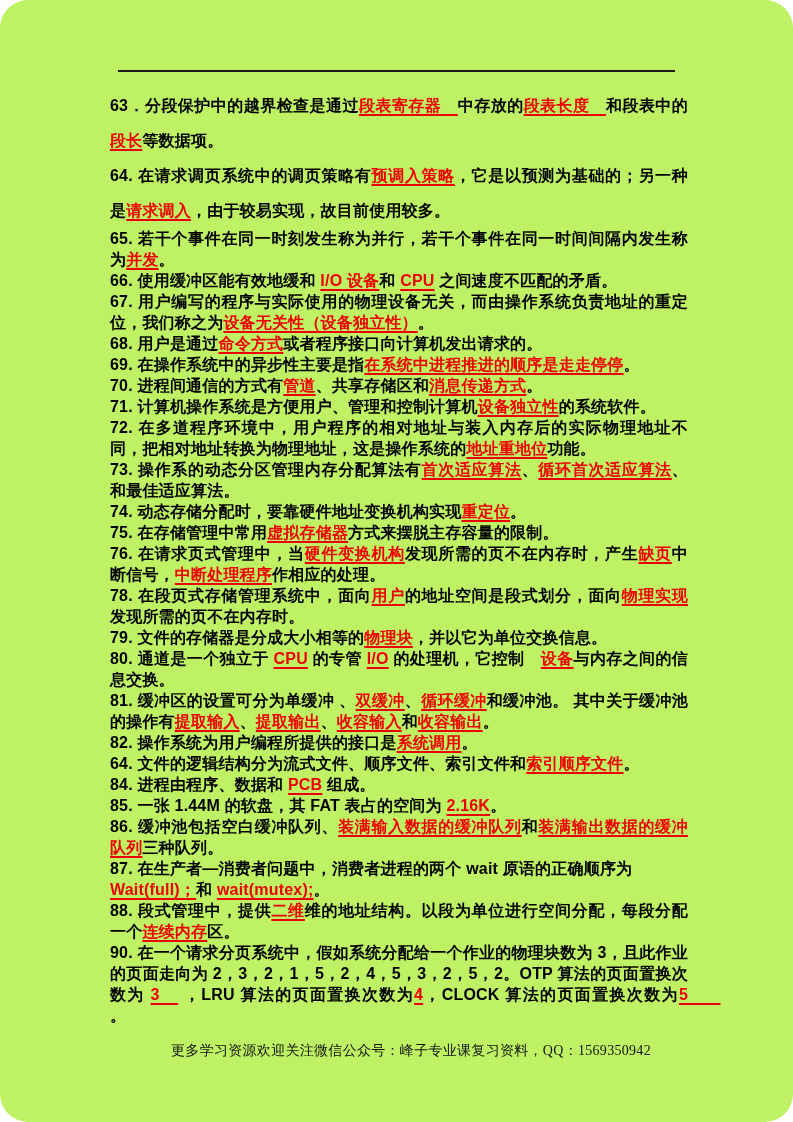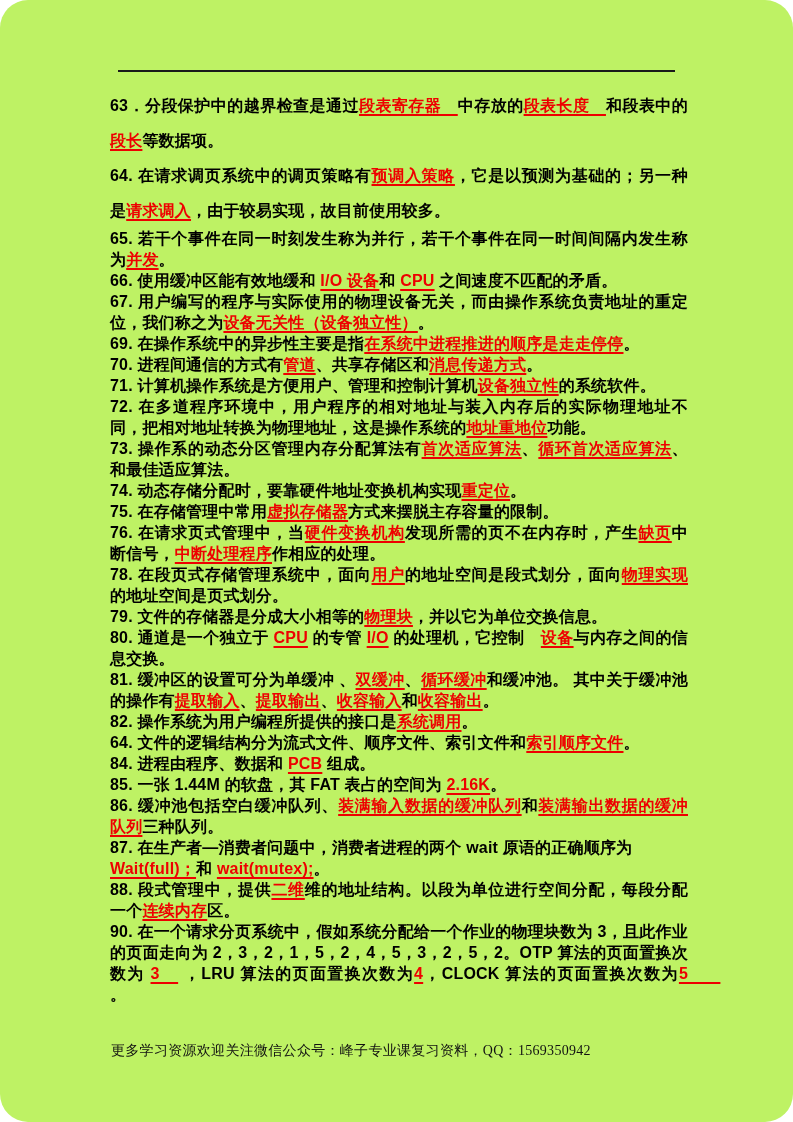--- a/index.html
+++ b/index.html
@@ -51,42 +51,44 @@
   .footer {
     position: absolute;
     left: 111px;
     top: 1042px;
     width: 600px;
     font-family: "Liberation Serif", "DejaVu Serif", serif;
     font-weight: 400;
     font-size: 14px;
     color: #111111;
     letter-spacing: 0.3px;
+    text-align: center;
   }
 </style>
 </head>
 <body>
 
 <div class="page">
   <div class="header-rule"></div>
   <div class="content">
       <p class="q wide"><span class="seg">63．分段保护中的越界检查是通过</span><span class="ans">段表寄存器　</span><span class="seg">中存放的</span><span class="ans">段表长度　</span><span class="seg">和段表中的</span><span class="ans">段长</span><span class="seg">等数据项。</span></p>
       <p class="q wide"><span class="seg">64. 在请求调页系统中的调页策略有</span><span class="ans">预调入策略</span><span class="seg">，它是以预测为基础的；另一种是</span><span class="ans">请求调入</span><span class="seg">，由于较易实现，故目前使用较多。</span></p>
       <p class="q"><span class="seg">65. 若干个事件在同一时刻发生称为并行，若干个事件在同一时间间隔内发生称为</span><span class="ans">并发</span><span class="seg">。</span></p>
       <p class="q"><span class="seg">66. 使用缓冲区能有效地缓和 </span><span class="ans">I/O 设备</span><span class="seg">和 </span><span class="ans">CPU</span><span class="seg"> 之间速度不匹配的矛盾。</span></p>
       <p class="q"><span class="seg">67. 用户编写的程序与实际使用的物理设备无关，而由操作系统负责地址的重定位，我们称之为</span><span class="ans">设备无关性（设备独立性）</span><span class="seg">。</span></p>
+      <p class="q"><span class="seg">68. 用户是通过</span><span class="ans">命令方式</span><span class="seg">或者程序接口向计算机发出请求的。</span></p>
       <p class="q"><span class="seg">69. 在操作系统中的异步性主要是指</span><span class="ans">在系统中进程推进的顺序是走走停停</span><span class="seg">。</span></p>
       <p class="q"><span class="seg">70. 进程间通信的方式有</span><span class="ans">管道</span><span class="seg">、共享存储区和</span><span class="ans">消息传递方式</span><span class="seg">。</span></p>
       <p class="q"><span class="seg">71. 计算机操作系统是方便用户、管理和控制计算机</span><span class="ans">设备独立性</span><span class="seg">的系统软件。</span></p>
       <p class="q"><span class="seg">72. 在多道程序环境中，用户程序的相对地址与装入内存后的实际物理地址不同，把相对地址转换为物理地址，这是操作系统的</span><span class="ans">地址重地位</span><span class="seg">功能。</span></p>
       <p class="q"><span class="seg">73. 操作系的动态分区管理内存分配算法有</span><span class="ans">首次适应算法</span><span class="seg">、</span><span class="ans">循环首次适应算法</span><span class="seg">、和最佳适应算法。</span></p>
       <p class="q"><span class="seg">74. 动态存储分配时，要靠硬件地址变换机构实现</span><span class="ans">重定位</span><span class="seg">。</span></p>
       <p class="q"><span class="seg">75. 在存储管理中常用</span><span class="ans">虚拟存储器</span><span class="seg">方式来摆脱主存容量的限制。</span></p>
       <p class="q"><span class="seg">76. 在请求页式管理中，当</span><span class="ans">硬件变换机构</span><span class="seg">发现所需的页不在内存时，产生</span><span class="ans">缺页</span><span class="seg">中断信号，</span><span class="ans">中断处理程序</span><span class="seg">作相应的处理。</span></p>
-      <p class="q"><span class="seg">78. 在段页式存储管理系统中，面向</span><span class="ans">用户</span><span class="seg">的地址空间是段式划分，面向</span><span class="ans">物理实现</span><span class="seg">的地址空间是页式划分。</span></p>
+      <p class="q"><span class="seg">78. 在段页式存储管理系统中，面向</span><span class="ans">用户</span><span class="seg">的地址空间是段式划分，面向</span><span class="ans">物理实现</span><span class="seg">发现所需的页不在内存时。</span></p>
       <p class="q"><span class="seg">79. 文件的存储器是分成大小相等的</span><span class="ans">物理块</span><span class="seg">，并以它为单位交换信息。</span></p>
       <p class="q"><span class="seg">80. 通道是一个独立于 </span><span class="ans">CPU</span><span class="seg"> 的专管 </span><span class="ans">I/O</span><span class="seg"> 的处理机，它控制　</span><span class="ans">设备</span><span class="seg">与内存之间的信息交换。</span></p>
       <p class="q"><span class="seg">81. 缓冲区的设置可分为单缓冲 、</span><span class="ans">双缓冲</span><span class="seg">、</span><span class="ans">循环缓冲</span><span class="seg">和缓冲池。 其中关于缓冲池的操作有</span><span class="ans">提取输入</span><span class="seg">、</span><span class="ans">提取输出</span><span class="seg">、</span><span class="ans">收容输入</span><span class="seg">和</span><span class="ans">收容输出</span><span class="seg">。</span></p>
       <p class="q"><span class="seg">82. 操作系统为用户编程所提供的接口是</span><span class="ans">系统调用</span><span class="seg">。</span></p>
       <p class="q"><span class="seg">64. 文件的逻辑结构分为流式文件、顺序文件、索引文件和</span><span class="ans">索引顺序文件</span><span class="seg">。</span></p>
       <p class="q"><span class="seg">84. 进程由程序、数据和 </span><span class="ans">PCB</span><span class="seg"> 组成。</span></p>
       <p class="q"><span class="seg">85. 一张 1.44M 的软盘，其 FAT 表占的空间为 </span><span class="ans">2.16K</span><span class="seg">。</span></p>
       <p class="q"><span class="seg">86. 缓冲池包括空白缓冲队列、</span><span class="ans">装满输入数据的缓冲队列</span><span class="seg">和</span><span class="ans">装满输出数据的缓冲队列</span><span class="seg">三种队列。</span></p>
       <p class="q"><span class="seg">87. 在生产者—消费者问题中，消费者进程的两个 wait 原语的正确顺序为</span><br><span class="ans">Wait(full)；</span><span class="seg">和 </span><span class="ans">wait(mutex);</span><span class="seg">。</span></p>
       <p class="q"><span class="seg">88. 段式管理中，提供</span><span class="ans">二维</span><span class="seg">维的地址结构。以段为单位进行空间分配，每段分配一个</span><span class="ans">连续内存</span><span class="seg">区。</span></p>

